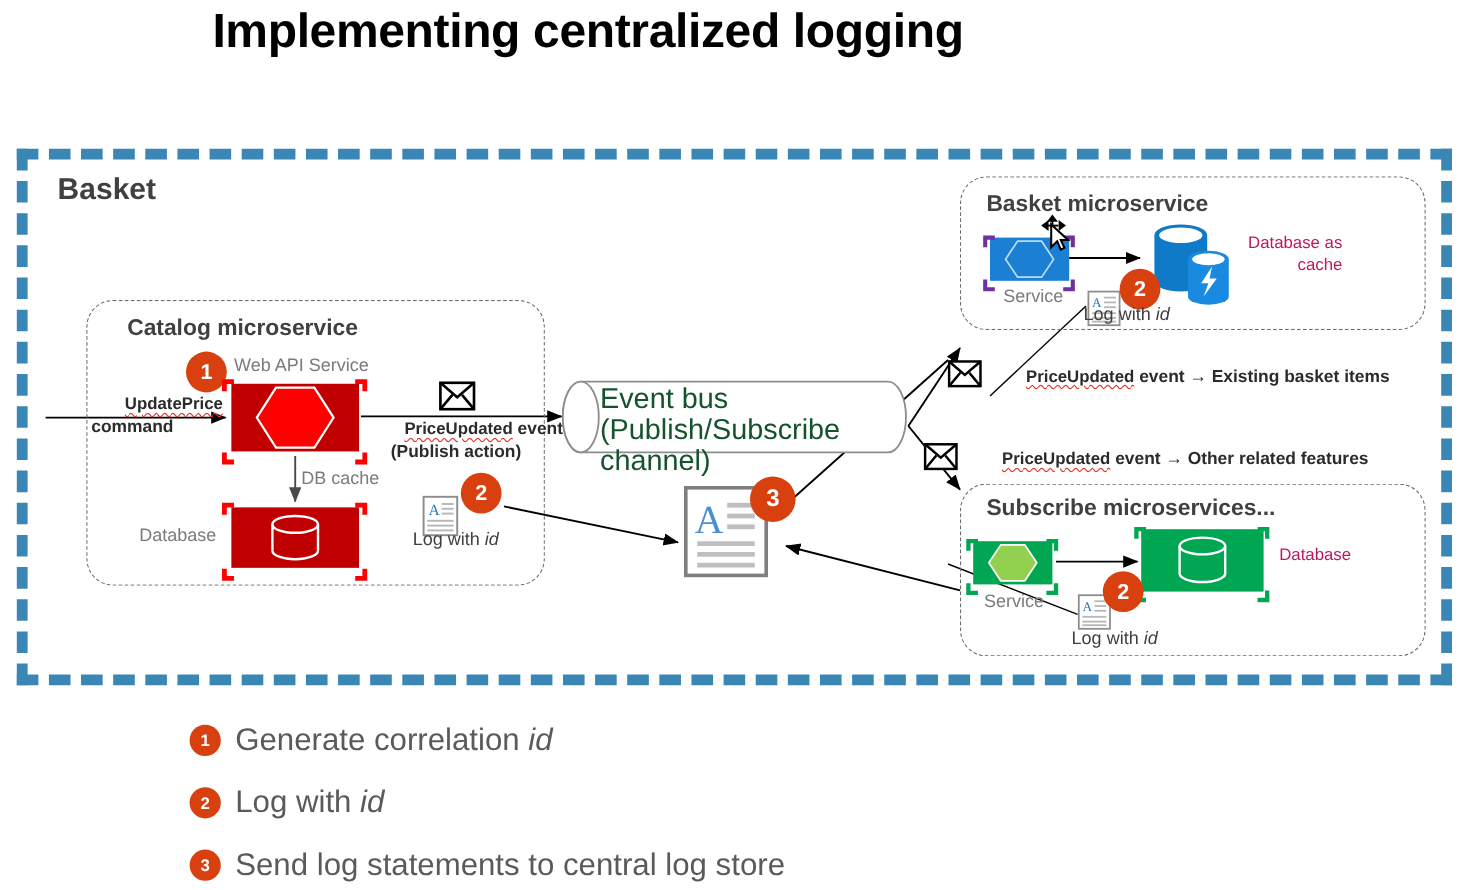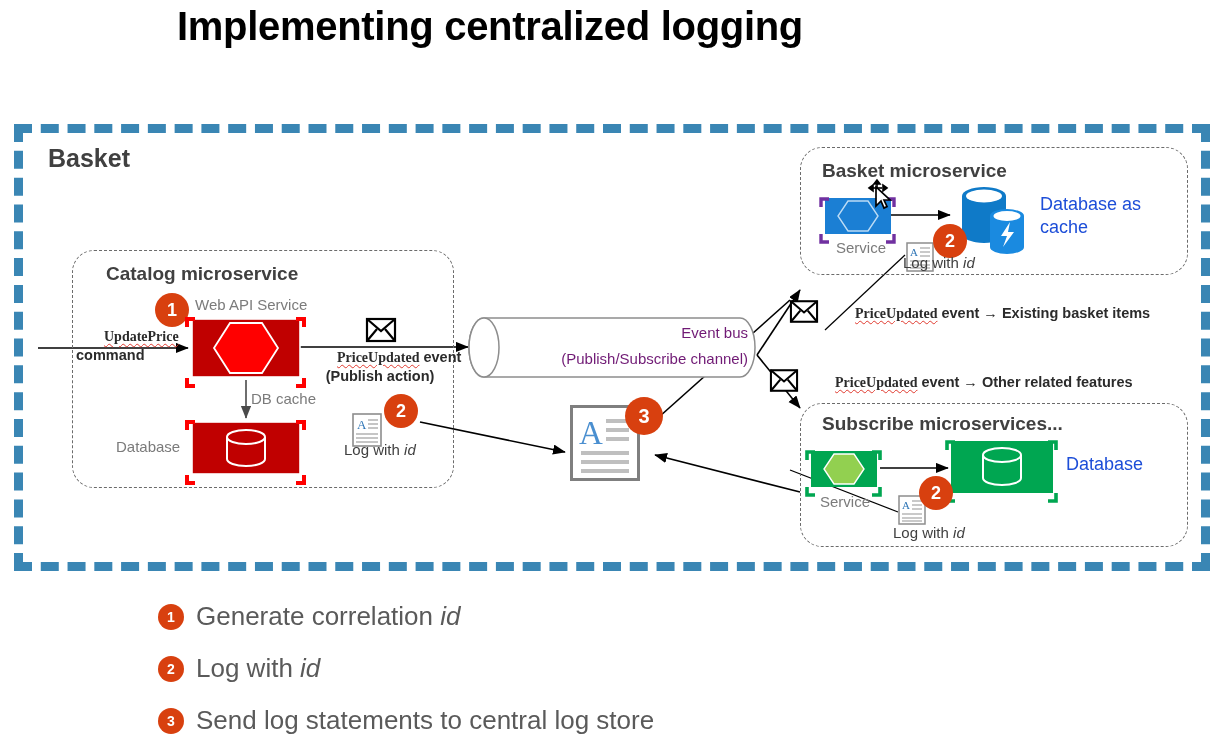--- a/index.html
+++ b/index.html
@@ -76,36 +76,37 @@
     white-space: nowrap;
   }
   .cap-dark {
     position: absolute;
     font-size: 15px;
     color: #3f3f3f;
     white-space: nowrap;
   }
   .cap-big {
     position: absolute;
-    font-size: 18px;
-    color: #1d4ed8;
+    font-size: 14px;
+    color: #be185d;
     white-space: nowrap;
+    text-align: right;
   }
 
   
   .arrow-label {
     position: absolute;
     font-size: 14.5px;
     font-weight: bold;
     color: #2b2b2b;
     white-space: nowrap;
     line-height: 19px;
   }
   .mono-spell {
-    font-family: Liberation Serif, serif;
+    font-family: Liberation Sans, sans-serif;
     font-weight: bold;
     font-size: 14px;
     text-decoration: underline;
     text-decoration-color: #e03a2f;
     text-decoration-style: wavy;
     text-decoration-thickness: 1px;
     text-underline-offset: 2px;
     padding-left: 28px;
   }
 
@@ -133,23 +134,23 @@
   #eventbus {
     position: absolute;
     left: 468px; top: 317px;
     width: 288px;
     height: 61px;
   }
   #eventbus-text {
     position: absolute;
     left: 500px; top: 320px;
     width: 248px;
-    text-align: right;
-    font-size: 15px;
-    color: #701a75;
+    text-align: left;
+    font-size: 24px;
+    color: #14532d;
     line-height: 26px;
   }
 
   
   #cls-title {
     position: absolute;
     left: 520px; top: 483px;
     width: 180px;
     text-align: center;
     font-size: 20px;

